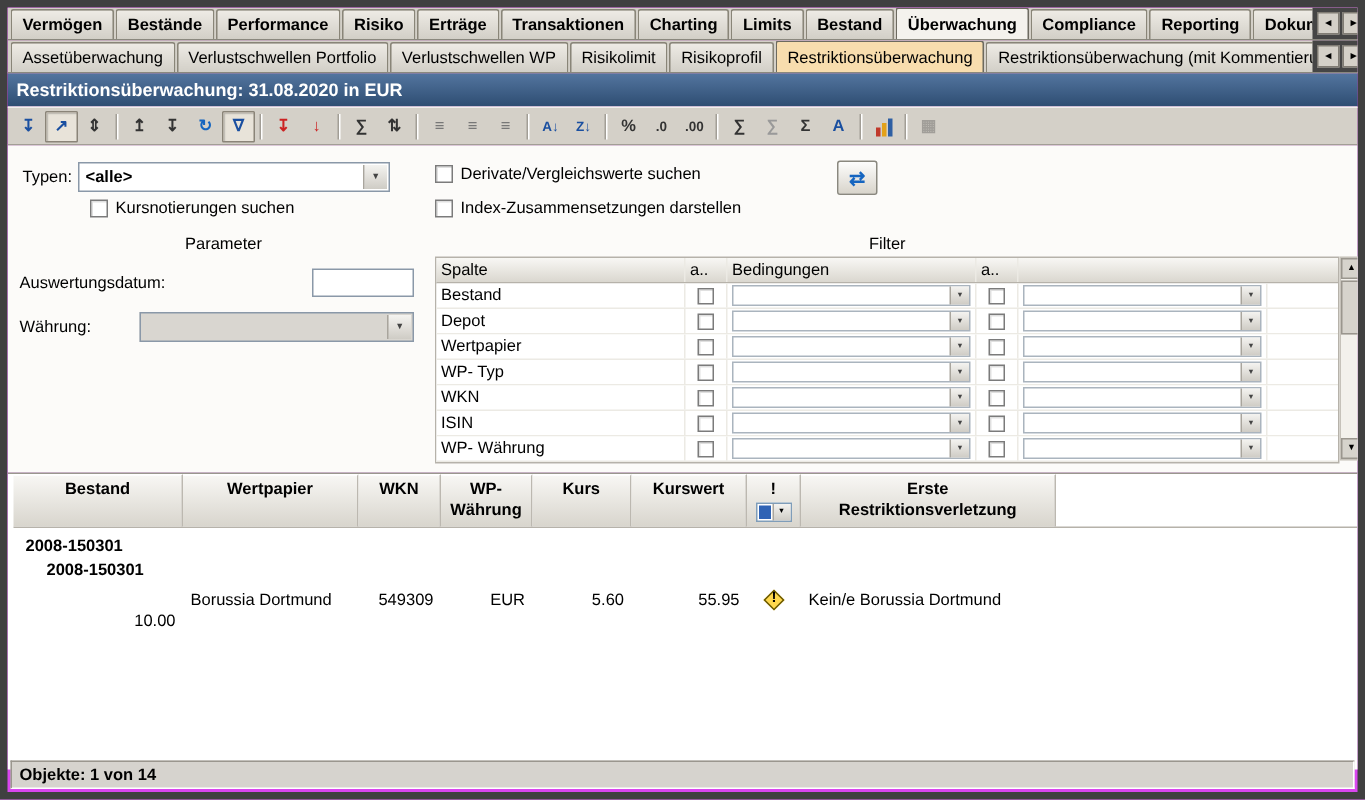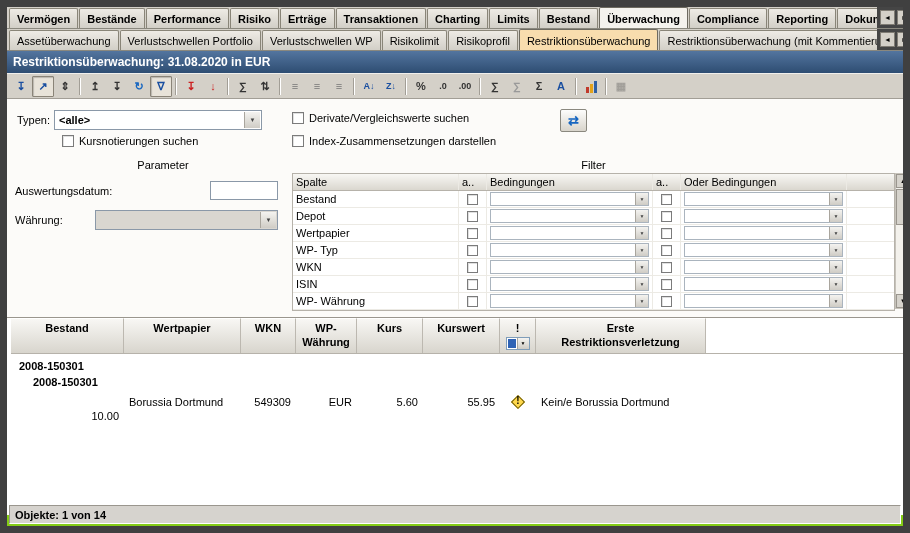--- a/index.html
+++ b/index.html
@@ -1,17 +1,17 @@
 <!DOCTYPE html>
 <html><head>
 <meta charset="utf-8">
 <style>
   * { margin:0; padding:0; box-sizing:border-box; }
   body { font-family:"Liberation Sans", sans-serif; background:#ffffff; }
-  .window { position:relative; width:910px; height:533px; background:#84cc16; border:7px solid #404040; overflow:hidden; font-size:11px; color:#000; }
+  .window { position:relative; width:910px; height:533px; background:#d946ef; border:5px solid #404040; overflow:hidden; font-size:11px; color:#000; }
 
   
   .tabrow { position:absolute; left:0; width:908px; height:22px; background:#d4d0c8; display:flex; align-items:flex-end; border-bottom:1px solid #8a887e; }
   .tabrow-main { top:0; }
   .tabrow-sub { top:22px; }
   .tabs { display:flex; align-items:flex-end; height:22px; overflow:hidden; flex:1; padding-left:2px; }
   .tab { height:20px; display:flex; align-items:center; padding:0 7px; border:1px solid #898578; border-bottom:none; border-radius:2px 2px 0 0; margin-right:1px; background:linear-gradient(#eeebe5,#d2cfc7); white-space:nowrap; cursor:default; }
   .tabrow-main .tab { font-weight:bold; }
   .tab.active { background:#f4f2ed; height:22px; margin-bottom:-1px; border-color:#6d6a60; }
   .tabrow-sub .tab.active { background:#f8ddae; }
@@ -246,40 +246,39 @@
     <label class="check" style="left:55px;top:36px">
       <span class="cbox"></span>
       <span>Kursnotierungen suchen</span>
     </label>
 
     <label class="check" style="left:285px;top:36px">
       <span class="cbox"></span>
       <span>Index-Zusammensetzungen darstellen</span>
     </label>
 
-    <div class="section-title" style="left:16px;width:280px;top:60px">Parameter</div>
+    <div class="section-title" style="left:4px;width:280px;top:60px">Parameter</div>
 
     <span class="lbl" style="left:8px;top:86px">Auswertungsdatum:</span>
     <input class="textfield" style="left: 203px; top: 82px; width: 68px;" value="">
 
     <span class="lbl" style="left:8px;top:115px">Währung:</span>
     <div class="combo disabled" style="left:88px;top:111px;width:183px">
       <span></span>
       <span class="combo-arrow">▼</span>
     </div>
 
     <div class="section-title" style="left:285px;width:603px;top:60px">Filter</div>
 
     <div class="filter-grid">
       <div class="fg-header" id="fg-header">
           <div class="fg-cell fg-hcell" style="width: 166px;">Spalte</div>
           <div class="fg-cell fg-hcell" style="width: 28px;">a..</div>
           <div class="fg-cell fg-hcell" style="width: 166px;">Bedingungen</div>
           <div class="fg-cell fg-hcell" style="width: 28px;">a..</div>
-          <div class="fg-cell fg-hcell" style="width: 166px;">Oder Bedingungen</div>
         </div>
       <div id="fg-body">
           <div class="fg-row">
             <div class="fg-cell fg-label" style="width: 166px;">Bestand</div>
             <div class="fg-cell fg-check" style="width: 28px;">
               <span class="cbox"></span>
             </div>
             <div class="fg-cell" style="width: 166px;">
               <div class="mini-combo">
                 <span class="mini-arrow">▼</span>

